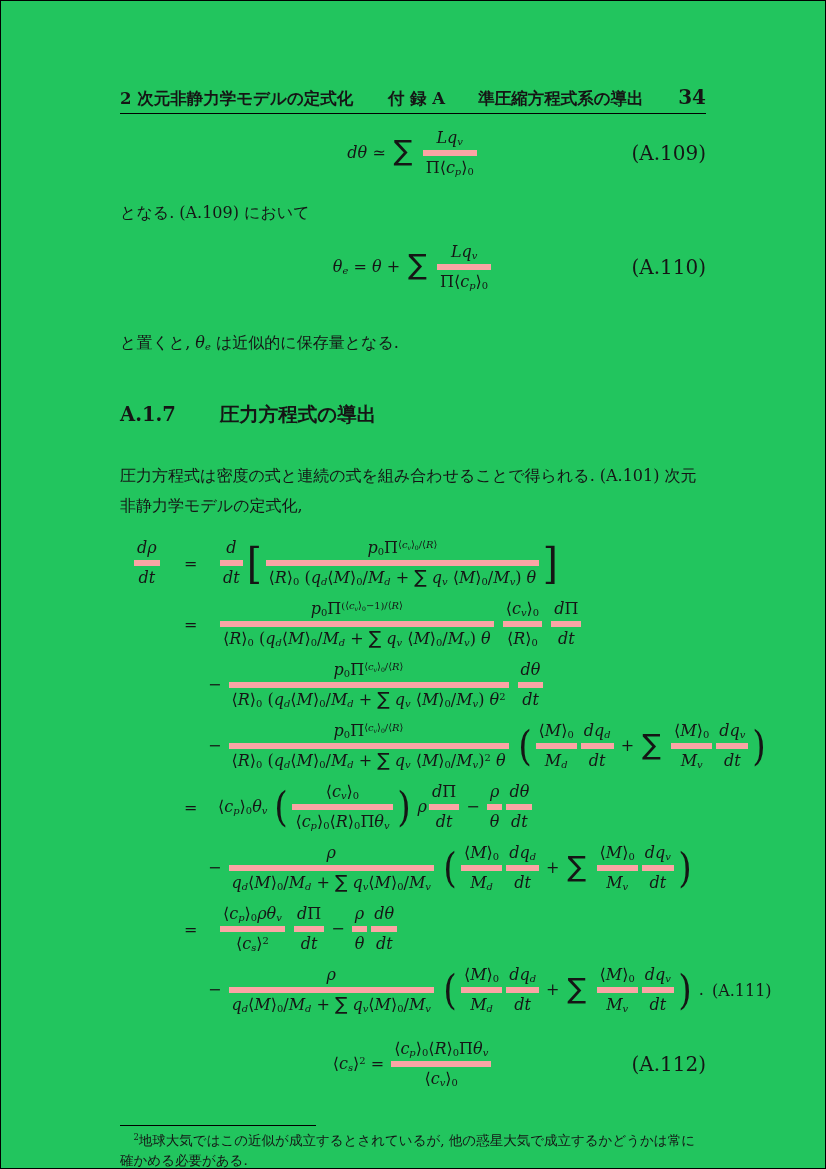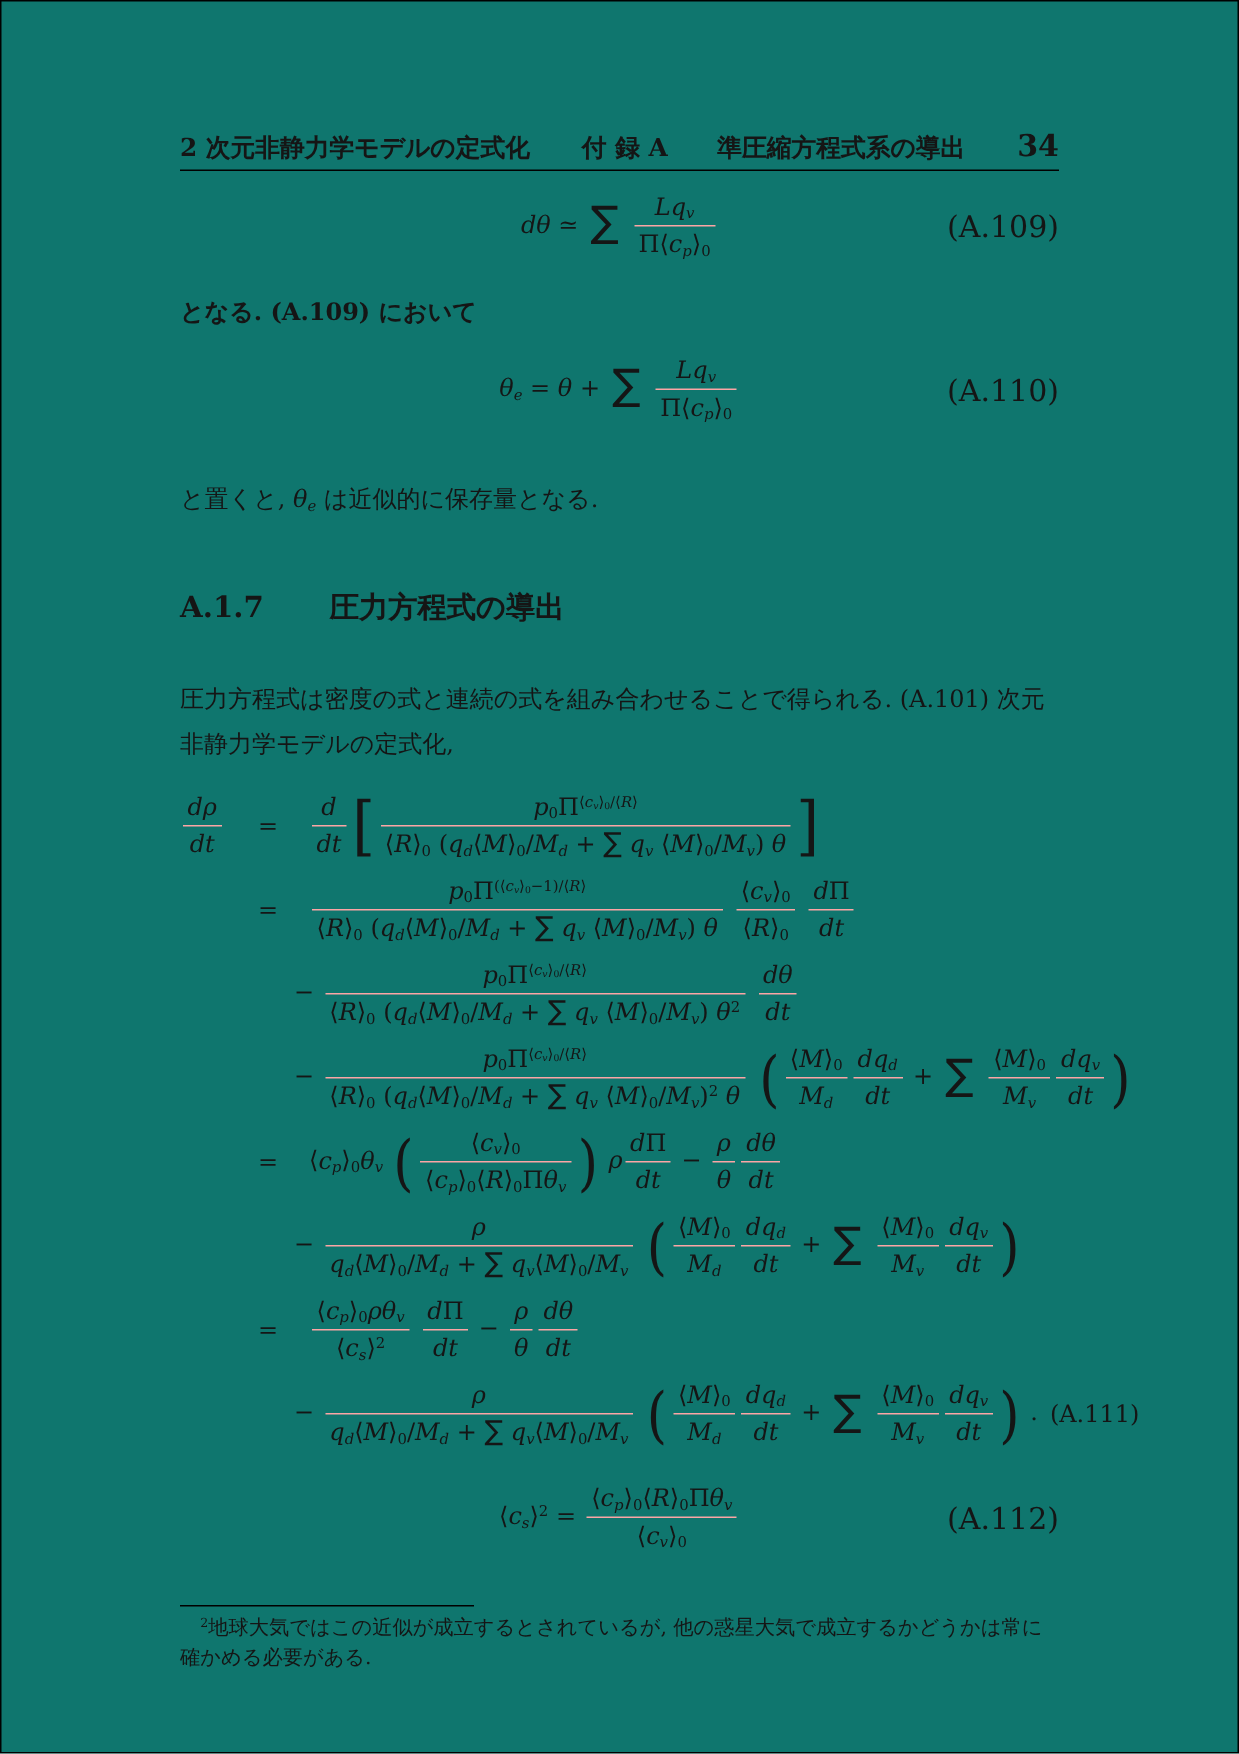--- a/index.html
+++ b/index.html
@@ -1,55 +1,55 @@
 <!DOCTYPE html>
 <html><head>
 <meta charset="utf-8">
 <style>
   html,body{margin:0;padding:0;background:#e8e8e8;}
   .page{
     width:826px;height:1169px;box-sizing:border-box;position:relative;
-    background:#0f766e;border:1px solid #000;color:#151515;
+    background:#22c55e;border:1px solid #000;color:#151515;
     font-family:"DejaVu Serif","Liberation Serif",serif;
     font-size:16px;line-height:1.6;overflow:hidden;
   }
   .content{position:absolute;left:119px;right:119px;top:0;}
 
   
   .hdr{display:flex;justify-content:space-between;align-items:baseline;
        margin-top:84px;padding-bottom:4px;border-bottom:1.4px solid #000;
        font-weight:bold;font-size:16.5px;line-height:1.2;}
   .hdr .pgnum{font-size:20px;}
 
   
   .para{margin:0;line-height:30px;}
   .p1{margin-top:32px;}
-  .p2{margin-top:6px;font-weight:bold;}
+  .p2{margin-top:6px;}
   .p3{margin-top:22px;}
   .sect{margin-top:44px;font-weight:bold;font-size:19.5px;line-height:1.3;}
   .sect .snum{margin-right:44px;}
   .p4{margin-top:34px;}
   .p5{margin-top:10px;}
 
   
   .eqline{position:relative;text-align:center;padding:13px 0;line-height:1.2;}
   .eqline .eq-num{position:absolute;right:0;top:50%;transform:translateY(-50%);font-size:20px;}
 
   
   .eqblock{margin-top:16px;}
-  .eqrow{display:flex;align-items:center;margin:9px 0;line-height:1.2;}
+  .eqrow{display:flex;align-items:center;margin:9px 12px;line-height:1.2;}
   .eq-lhs{width:52px;flex:0 0 auto;}
   .eq-rel{width:34px;flex:0 0 auto;text-align:left;}
   .eq-rhs{white-space:nowrap;}
   .eqrow.cont .eq-rhs{margin-left:-10px;}
   .eqrow .eq-num{margin-left:auto;padding-left:8px;}
 
   
   .f{display:inline-block;vertical-align:middle;text-align:center;margin:1px 2px;}
-  .f .n{display:block;padding:0 3px 2px;border-bottom:1px solid #fca5a5;line-height:1.25;}
+  .f .n{display:block;padding:0 3px 2px;border-bottom:6px solid #fca5a5;line-height:1.25;}
   .f .d{display:block;padding:2px 3px 0;line-height:1.25;}
   sup{font-size:62%;vertical-align:0.55em;line-height:0;}
   sub{font-size:62%;vertical-align:-0.25em;line-height:0;}
   .sg{font-size:175%;line-height:0;vertical-align:-0.1em;margin:0 3px;font-family:"DejaVu Sans","Liberation Sans",sans-serif;}
   .f .sg2{font-size:115%;line-height:0;font-family:"DejaVu Sans","Liberation Sans",sans-serif;}
   .bp{font-size:255%;font-weight:300;line-height:0;vertical-align:middle;display:inline-block;transform:scaleX(.85);margin:0 1px;}
   .bk{font-size:270%;font-weight:300;line-height:0;vertical-align:middle;display:inline-block;transform:scaleX(.9);margin:0 1px;}
 
   
   .fnrule{margin-top:22px;width:196px;border-top:1px solid #000;}

